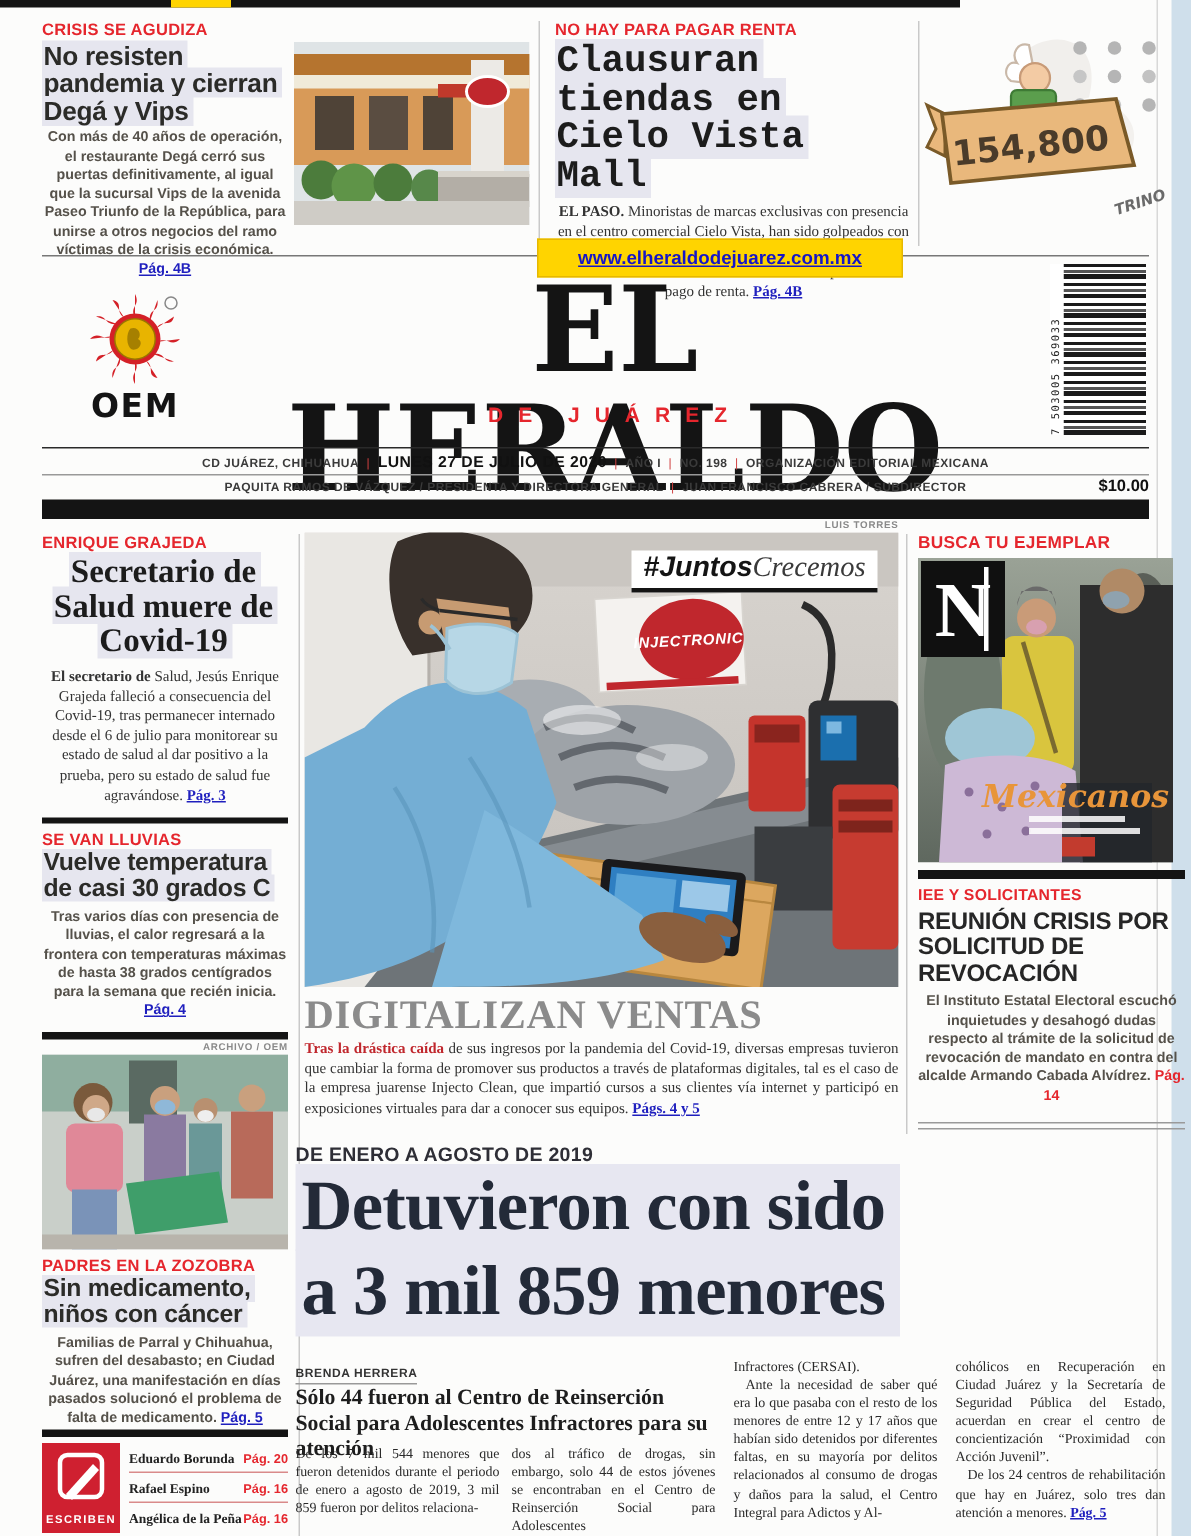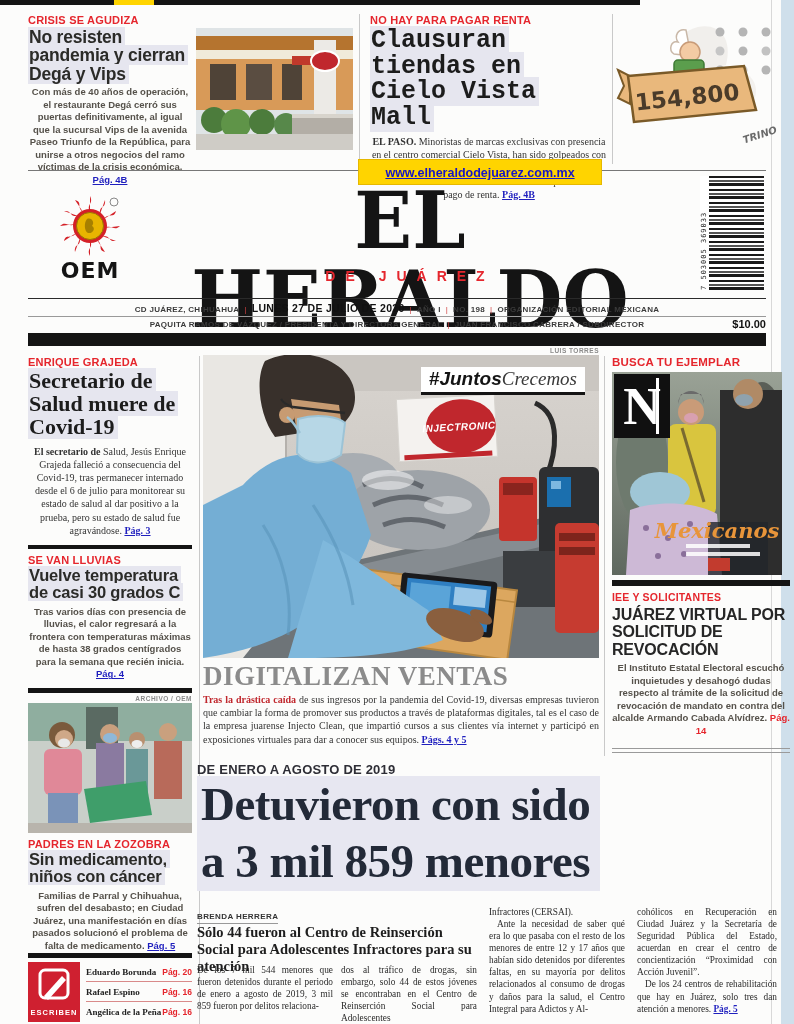--- a/index.html
+++ b/index.html
@@ -181,21 +181,21 @@
   <div class="abs dateline" style="left:28px;top:320px;width:738px;">
     <span>PAQUITA RAMOS DE VÁZQUEZ / PRESIDENTA Y DIRECTORA GENERAL</span><span class="sep">|</span><span>JUAN FRANCISCO CABRERA / SUBDIRECTOR</span>
   </div>
   <div class="abs" style="left:666px;top:318px;width:100px;text-align:right;font-weight:bold;font-size:11px;color:#111;">$10.00</div>
   <div class="abs blackbar" style="left:28px;top:333px;width:738px;height:13px;"></div>
 
   <div class="abs vline" style="left:199px;top:356px;height:668px;"></div>
 
   <div class="abs" style="left:28px;top:356px;width:164px;">
     <div class="kicker">ENRIQUE GRAJEDA</div>
-    <div class="h-serif-md" style="margin-top:2px;"><span class="hl">Secretario de Salud muere de Covid-19</span></div>
+    <div class="h-serif-md" style="margin-top:2px;text-align:center;"><span class="hl">Secretario de Salud muere de Covid-19</span></div>
     <div class="bodytxt serif" style="margin-top:6px;font-size:10px;color:#333;"><b>El secretario de</b><span> Salud, Jesús Enrique Grajeda falleció a consecuencia del Covid-19, tras permanecer internado desde el 6 de julio para monitorear su estado de salud al dar positivo a la prueba, pero su estado de salud fue agravándose. </span><span class="pageref">Pág. 3</span></div>
   </div>
 
   <div class="abs blackbar" style="left:28px;top:545px;width:164px;height:4px;"></div>
 
   <div class="abs" style="left:28px;top:554px;width:164px;">
     <div class="kicker">SE VAN LLUVIAS</div>
     <div class="h-sans" style="margin-top:1px;"><span class="hl">Vuelve temperatura de casi 30 grados C</span></div>
     <div class="bodytxt" style="margin-top:4px;font-weight:bold;color:#55514a;"><span>Tras varios días con presencia de lluvias, el calor regresará a la frontera con temperaturas máximas de hasta 38 grados centígrados para la semana que recién inicia. </span><span class="pageref">Pág. 4</span></div>
   </div>
@@ -371,21 +371,21 @@
       <rect x="74" y="172" width="64" height="4" fill="#ffffff" opacity=".85"></rect>
       <rect x="74" y="180" width="74" height="4" fill="#ffffff" opacity=".85"></rect>
       <rect x="96" y="186" width="22" height="13" fill="#c23b2e"></rect>
     </svg>
   </div>
 
   <div class="abs blackbar" style="left:612px;top:580px;width:178px;height:6px;"></div>
 
   <div class="abs" style="left:612px;top:592px;width:178px;">
     <div class="kicker" style="font-size:10.5px;">IEE Y SOLICITANTES</div>
-    <div class="h-caps" style="margin-top:2px;">JUÁREZ VIRTUAL POR SOLICITUD DE REVOCACIÓN</div>
+    <div class="h-caps" style="margin-top:2px;">REUNIÓN CRISIS POR SOLICITUD DE REVOCACIÓN</div>
     <div class="bodytxt" style="margin-top:4px;font-weight:bold;color:#55514a;"><span>El Instituto Estatal Electoral escuchó inquietudes y desahogó dudas respecto al trámite de la solicitud de revocación de mandato en contra del alcalde Armando Cabada Alvídrez. </span><span class="redref">Pág. 14</span></div>
   </div>
   <div class="abs double-rule" style="left:612px;top:748px;width:178px;"></div>
 
   <div class="abs" id="main-kicker" style="left:197px;top:762px;">DE ENERO A AGOSTO DE 2019</div>
   <div class="abs" id="main-headline" style="left:197px;top:777px;width:594px;">
     <span class="line"><span>Detuvieron con sido</span></span>
     <span class="line" style="margin-top:2px;"><span>a 3 mil 859 menores</span></span>
   </div>
 

